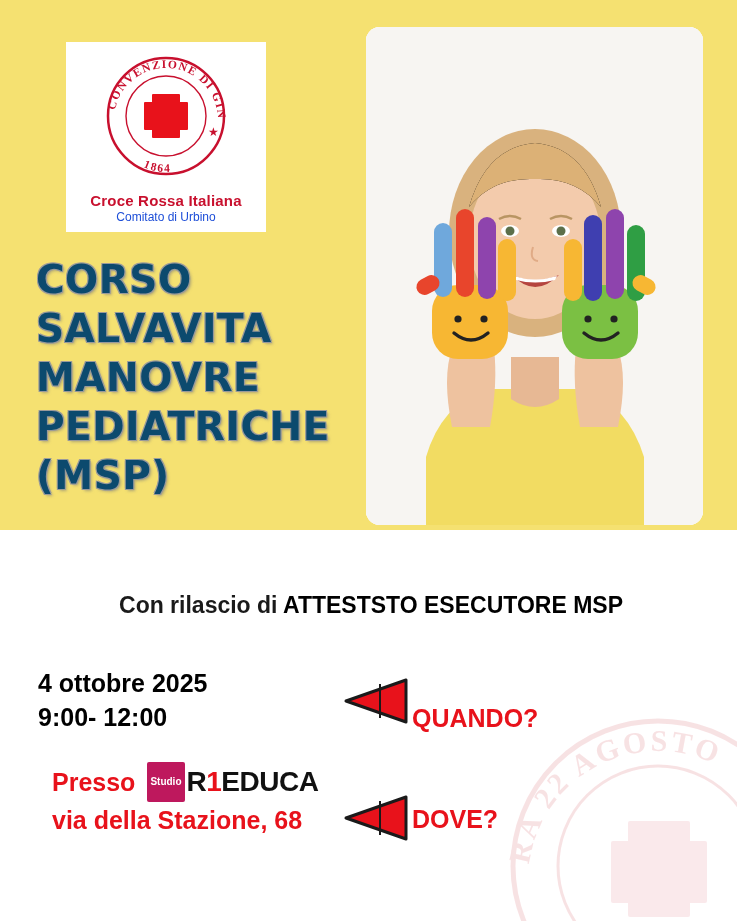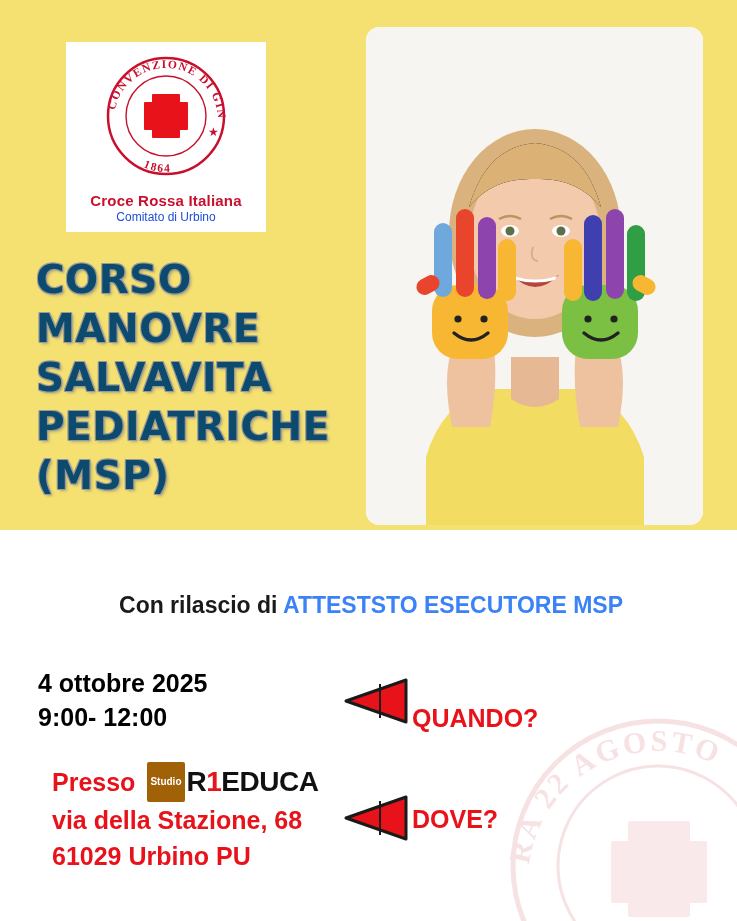--- a/index.html
+++ b/index.html
@@ -119,21 +119,21 @@
     position: absolute;
     left: 46px;
     top: 592px;
     width: 650px;
     text-align: center;
     font-size: 23px;
     font-weight: bold;
     color: #1a1a1a;
     white-space: nowrap;
   }
-  .attest .red { color: #3b82f6; }
+  .attest .red { color: #000000; }
 
   
   .when-block {
     position: absolute;
     left: 38px;
     top: 666px;
     color: #000000;
     font-weight: bold;
     font-size: 25px;
     line-height: 34px;
@@ -155,21 +155,21 @@
   .studio-logo {
     display: inline-flex;
     align-items: center;
     color: #111;
     font-weight: bold;
     font-size: 25px;
     letter-spacing: -0.5px;
   }
   .studio-small {
     font-size: 10px;
-    background: #a16207;
+    background: #be185d;
     color: #fff;
     padding: 2px 3px;
     border-radius: 2px;
     margin-right: 2px;
     font-weight: bold;
     letter-spacing: 0;
   }
   .studio-r {
     color: #111;
     font-size: 28px;
@@ -236,22 +236,22 @@
           <rect x="48" y="54" width="44" height="28" rx="1"></rect>
         </g>
       </svg>
     </div>
     <div class="logo-name">Croce Rossa Italiana</div>
     <div class="logo-sub">Comitato di Urbino</div>
   </div>
 
   <div class="title-block">
     <div class="title-line">CORSO</div>
+    <div class="title-line">SALVAVITA</div>
     <div class="title-line">MANOVRE</div>
-    <div class="title-line">SALVAVITA</div>
     <div class="title-line">PEDIATRICHE</div>
     <div class="title-line">(MSP)</div>
   </div>
 
   <div class="photo">
     <svg viewBox="0 0 337 498" width="337" height="498">
       <rect width="337" height="498" fill="#fbfbfb"></rect>
 
       <rect width="337" height="498" fill="#f7f5f2"></rect>
 
@@ -333,21 +333,20 @@
     <div class="presso-row">
       <span>Presso</span>
       <span class="studio-logo">
         <span class="studio-small">Studio</span>
           <span class="studio-r">R</span>
           <span class="studio-1">1</span>
           <span class="studio-r">EDUCA</span>
       </span>
     </div>
     <div>via della Stazione, 68</div>
-    <div>61029 Urbino PU</div>
   </div>
 
   <div class="arrow arrow-dove">
     <svg viewBox="0 0 70 46" width="70" height="46">
       <polygon points="66,2 66,44 6,23" fill="#e8121b" stroke="#1a1a1a" stroke-width="3" stroke-linejoin="round"></polygon>
       <polyline points="40,6 40,40" stroke="#1a1a1a" stroke-width="2" fill="none"></polyline>
     </svg>
   </div>
   <div class="marker-label label-dove">DOVE?</div>
 

